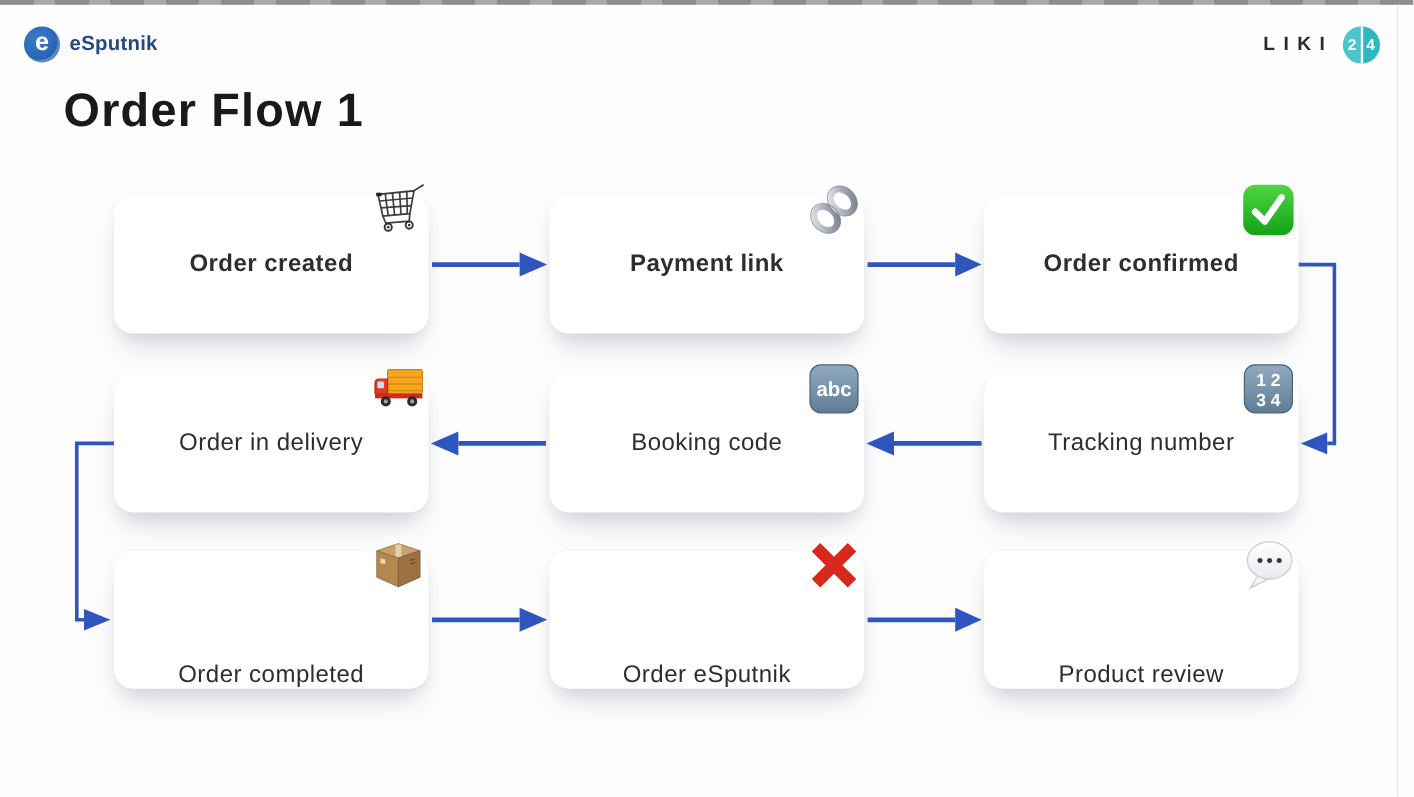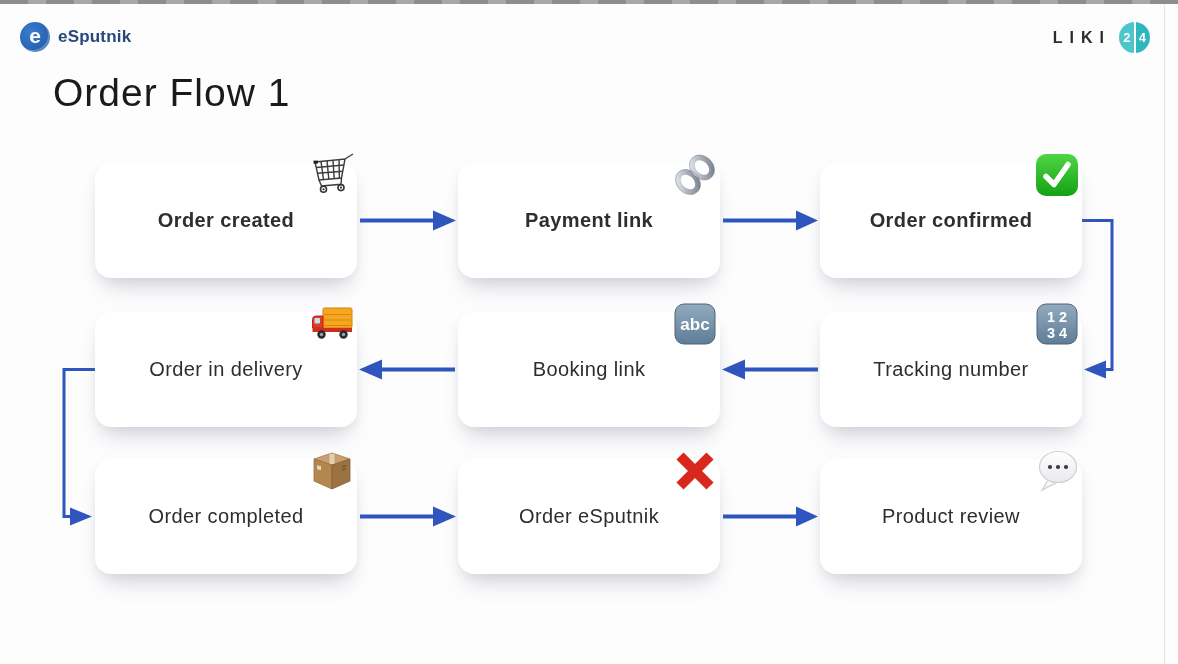--- a/index.html
+++ b/index.html
@@ -29,31 +29,31 @@
   .liki-circle{
     width:31px;height:31px;border-radius:50%;overflow:hidden;display:flex;
     background:linear-gradient(90deg,#4cc5cb 0 50%,#2eb8be 50% 100%);
     position:relative;
   }
   .liki-circle::after{content:"";position:absolute;left:50%;top:0;bottom:0;width:2px;margin-left:-1px;background:#ffffff;}
   .liki-half{flex:1;color:#fff;font-size:13px;font-weight:bold;display:flex;align-items:center;justify-content:center;}
   
   .title{
     position:absolute;left:53px;top:71px;margin:0;
-    font-size:39px;font-weight:400;color:#1a1a1c;letter-spacing:1px;
+    font-size:39px;font-weight:700;color:#1a1a1c;letter-spacing:1px;
   }
   
   .node{
     position:absolute;width:262px;height:115px;
     background:#ffffff;border-radius:16px;
     box-shadow:0 16px 22px -8px rgba(125,130,145,.30),0 4px 10px rgba(140,145,160,.12);
     display:flex;align-items:center;justify-content:center;
   }
   .c1{left:95px;} .c2{left:458px;} .c3{left:820px;}
-  .r1{top:163px;font-weight:bold;} .r2{top:312px;} .r3{top:459px;}
+  .r1{top:163px;font-weight:bold;} .r2{top:312px;} .r3{top:459px;align-items:flex-end;}
   .node-label{font-size:20px;color:#2e2e31;letter-spacing:.4px;}
   .node-icon{position:absolute;top:-12px;right:1px;width:48px;height:48px;pointer-events:none;}
   .node-icon svg{display:block;}
   .arrows{position:absolute;left:0;top:0;pointer-events:none;}
 </style>
 </head>
 <body>
 
 <div class="stage">
   <div class="topbar"></div>
@@ -176,21 +176,21 @@
         <rect x="4.5" y="28" width="39.5" height="4" fill="#cf2d1d"></rect>
         <circle cx="13.5" cy="34.5" r="4.2" fill="#2b2b2b"></circle>
           <circle cx="13.5" cy="34.5" r="1.7" fill="#9aa2aa"></circle>
         <circle cx="35.5" cy="34.5" r="4.2" fill="#2b2b2b"></circle>
           <circle cx="35.5" cy="34.5" r="1.7" fill="#9aa2aa"></circle>
       </svg>
     </span>
   </div>
 
   <div class="node c2 r2">
-    <span class="node-label">Booking link</span>
+    <span class="node-label">Booking code</span>
     <span class="node-icon">
       <svg width="48" height="48" viewBox="0 0 48 48">
         <defs>
           <linearGradient id="bluegray1" x1="0" y1="0" x2="0" y2="1">
             <stop offset="0" stop-color="#92aabf"></stop>
               <stop offset="1" stop-color="#5f7d97"></stop>
           </linearGradient>
         </defs>
         <rect x="4" y="4" width="40" height="40" rx="9" fill="url(#bluegray1)" stroke="#4c6377" stroke-width="1"></rect>
         <text x="24" y="30" text-anchor="middle" fill="#ffffff" font-family="Liberation Sans, DejaVu Sans, sans-serif" font-size="17" font-weight="bold">abc</text>

